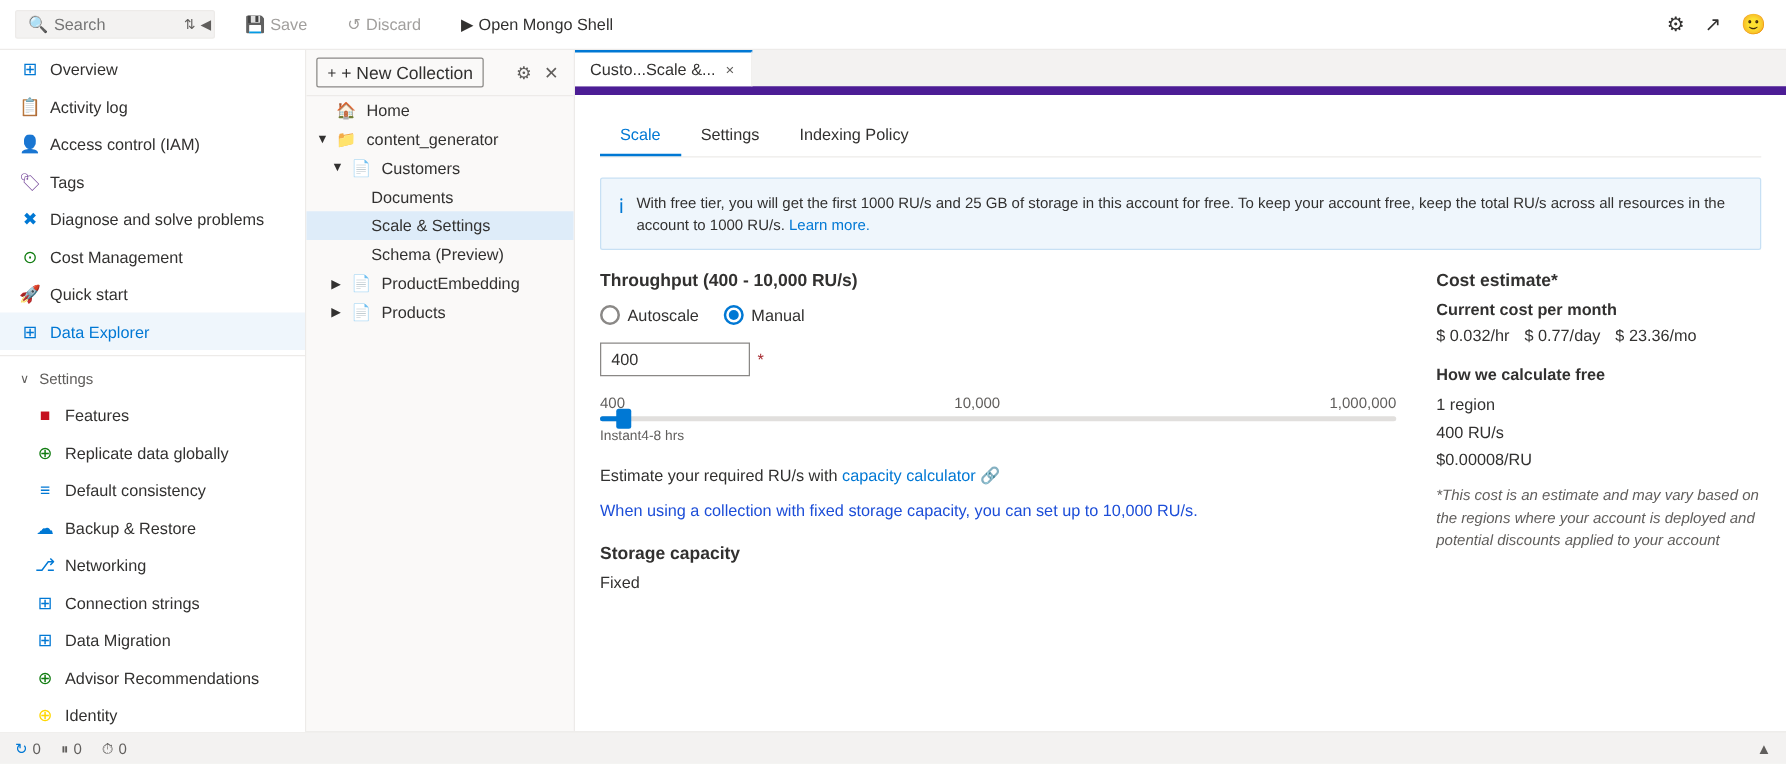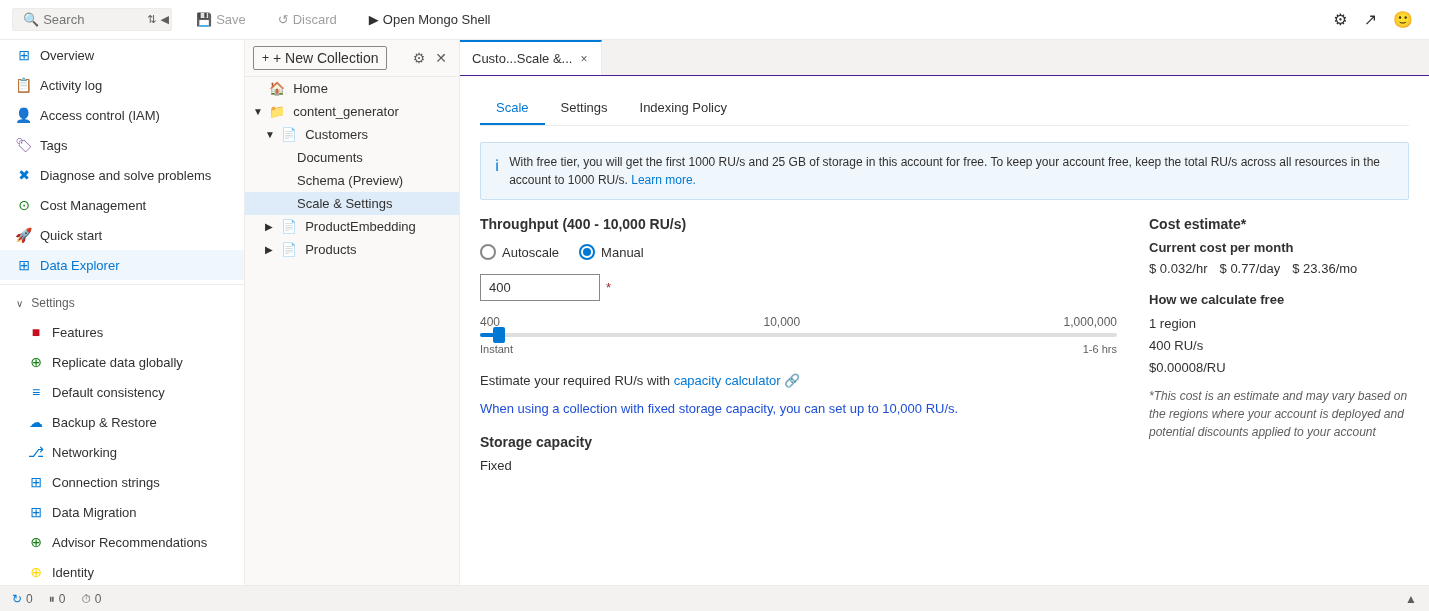--- a/index.html
+++ b/index.html
@@ -30,21 +30,21 @@
     .tree-btn { display: flex; align-items: center; gap: 4px; background: none; border: 1px solid #8a8886; cursor: pointer; color: #323130; font-size: 12px; padding: 3px 8px; border-radius: 2px; }
     .tree-btn-icon { background: none; border: none; cursor: pointer; color: #605e5c; padding: 2px 4px; font-size: 14px; }
     .tree-item { display: flex; align-items: center; gap: 4px; padding: 4px 8px; cursor: pointer; font-size: 13px; color: #323130; }
     .tree-item.active { background: #deecf9; }
     .tree-chevron { width: 12px; flex-shrink: 0; font-size: 10px; }
 
     
     .content-area { flex: 1; display: flex; flex-direction: column; background: #fff; overflow: hidden; }
 
     
-    .tab-bar { display: flex; align-items: flex-end; background: #f3f2f1; border-bottom: 1px solid #4c1d95; flex-shrink: 0; height: 36px; }
+    .tab-bar { display: flex; align-items: flex-end; background: #f3f2f1; border-bottom: 7px solid #4c1d95; flex-shrink: 0; height: 36px; }
     .tab { display: flex; align-items: center; gap: 6px; padding: 0 12px; height: 100%; cursor: pointer; background: #fff; border-right: 1px solid #edebe9; font-size: 13px; color: #323130; border-top: 2px solid transparent; }
     .tab.active { border-top: 2px solid #0078d4; }
     .tab-close { background: none; border: none; cursor: pointer; color: #605e5c; font-size: 12px; padding: 1px 2px; }
 
     
     .content-inner { flex: 1; overflow-y: auto; padding: 16px 20px; }
 
     
     .sub-tabs { display: flex; gap: 0; border-bottom: 1px solid #edebe9; margin-bottom: 16px; flex-shrink: 0; padding: 0; }
     .sub-tab { padding: 8px 16px; cursor: pointer; font-size: 13px; color: #323130; border-bottom: 2px solid transparent; }
@@ -69,21 +69,21 @@
 
     .throughput-input-row { display: flex; align-items: center; gap: 6px; margin-bottom: 14px; }
     .throughput-input { width: 120px; border: 1px solid #8a8886; padding: 5px 8px; font-size: 13px; color: #323130; }
     .required-star { color: #a4262c; font-size: 13px; }
 
     .slider-container { margin-bottom: 16px; }
     .slider-labels { display: flex; justify-content: space-between; margin-bottom: 4px; font-size: 12px; color: #605e5c; }
     .slider-track { position: relative; height: 4px; background: #e1dfdd; border-radius: 2px; margin-bottom: 6px; }
     .slider-fill { height: 100%; background: #0078d4; border-radius: 2px; width: 3%; }
     .slider-thumb { position: absolute; top: -6px; left: 3%; width: 12px; height: 16px; background: #0078d4; border-radius: 2px; cursor: pointer; transform: translateX(-50%); }
-    .slider-time-labels { display: flex; justify-content: space-between; font-size: 11px; color: #605e5c; }
+    .slider-time-labels { display: flex; font-size: 11px; color: #605e5c; }
 
     .estimate-text { font-size: 13px; color: #323130; margin-bottom: 8px; line-height: 1.5; }
     .estimate-link { color: #0078d4; text-decoration: none; }
     .warning-text { font-size: 13px; color: #1d4ed8; margin-bottom: 16px; line-height: 1.5; }
 
     .storage-title { font-size: 14px; font-weight: 600; margin-bottom: 8px; color: #323130; }
     .storage-value { font-size: 13px; color: #323130; }
 
     
     .cost-box { }
@@ -244,26 +244,26 @@
     <div class="tree-item" style="padding-left:20px;">
       <span class="tree-chevron">▼</span>
       <span>📄</span>
       <span style="margin-left:4px;">Customers</span>
     </div>
 
     <div class="tree-item" style="padding-left:52px;">
       <span>Documents</span>
     </div>
 
+    <div class="tree-item active" style="padding-left:52px;">
+      <span>Scale &amp; Settings</span>
+    </div>
+
     <div class="tree-item" style="padding-left:52px;">
       <span>Schema (Preview)</span>
-    </div>
-
-    <div class="tree-item active" style="padding-left:52px;">
-      <span>Scale &amp; Settings</span>
     </div>
 
     <div class="tree-item" style="padding-left:20px;">
       <span class="tree-chevron">▶</span>
       <span>📄</span>
       <span style="margin-left:4px;">ProductEmbedding</span>
     </div>
 
     <div class="tree-item" style="padding-left:20px;">
       <span class="tree-chevron">▶</span>
@@ -331,21 +331,21 @@
               <span>400</span>
               <span>10,000</span>
               <span>1,000,000</span>
             </div>
             <div class="slider-track">
               <div class="slider-fill"></div>
               <div class="slider-thumb"></div>
             </div>
             <div class="slider-time-labels">
               <span>Instant</span>
-              <span>1-6 hrs</span>
+              <span>4-8 hrs</span>
             </div>
           </div>
 
           <p class="estimate-text">
             <span>Estimate your required RU/s with</span>
             <a class="estimate-link" href="#">capacity calculator 🔗</a>
           </p>
 
           <p class="warning-text">When using a collection with fixed storage capacity, you can set up to 10,000 RU/s.</p>
 

